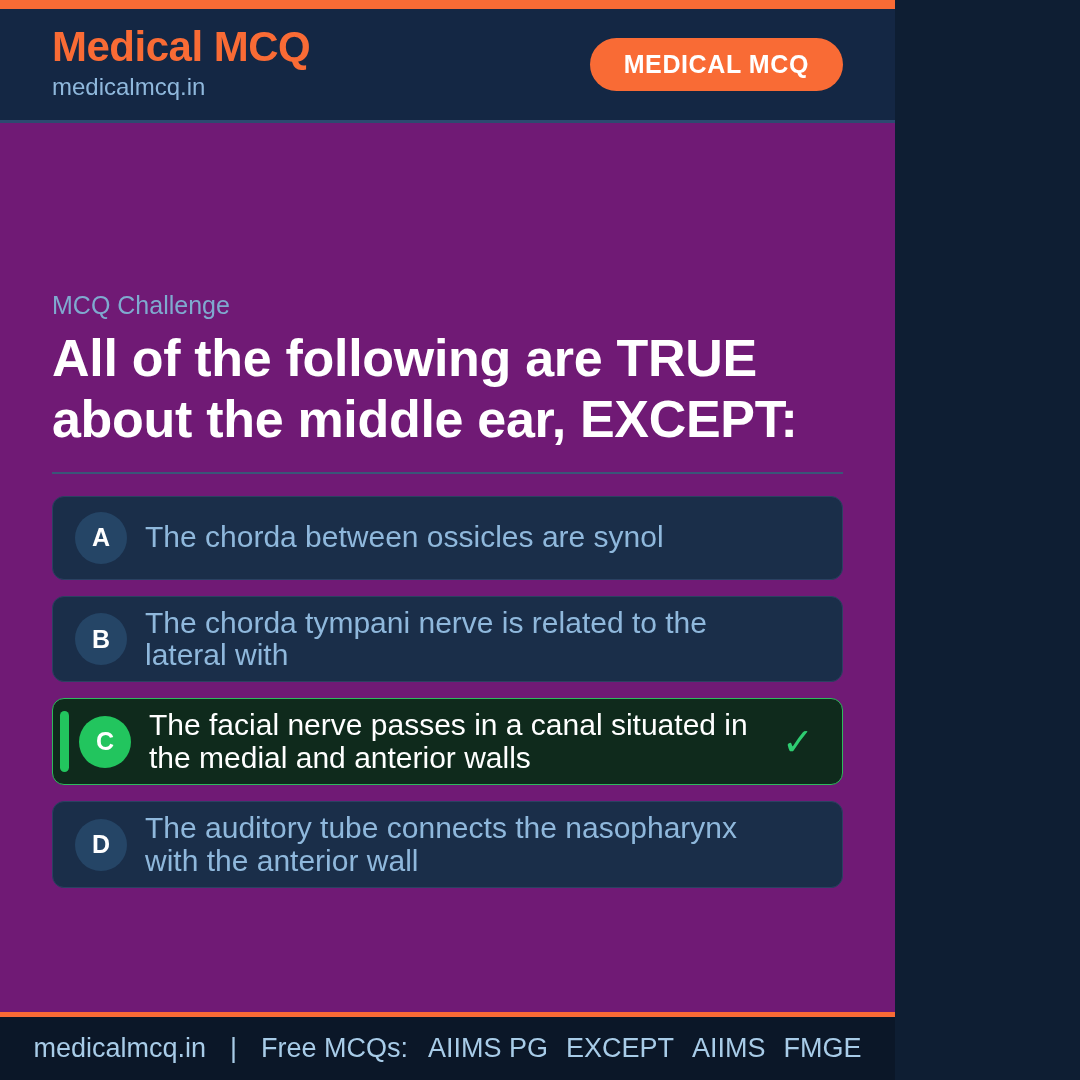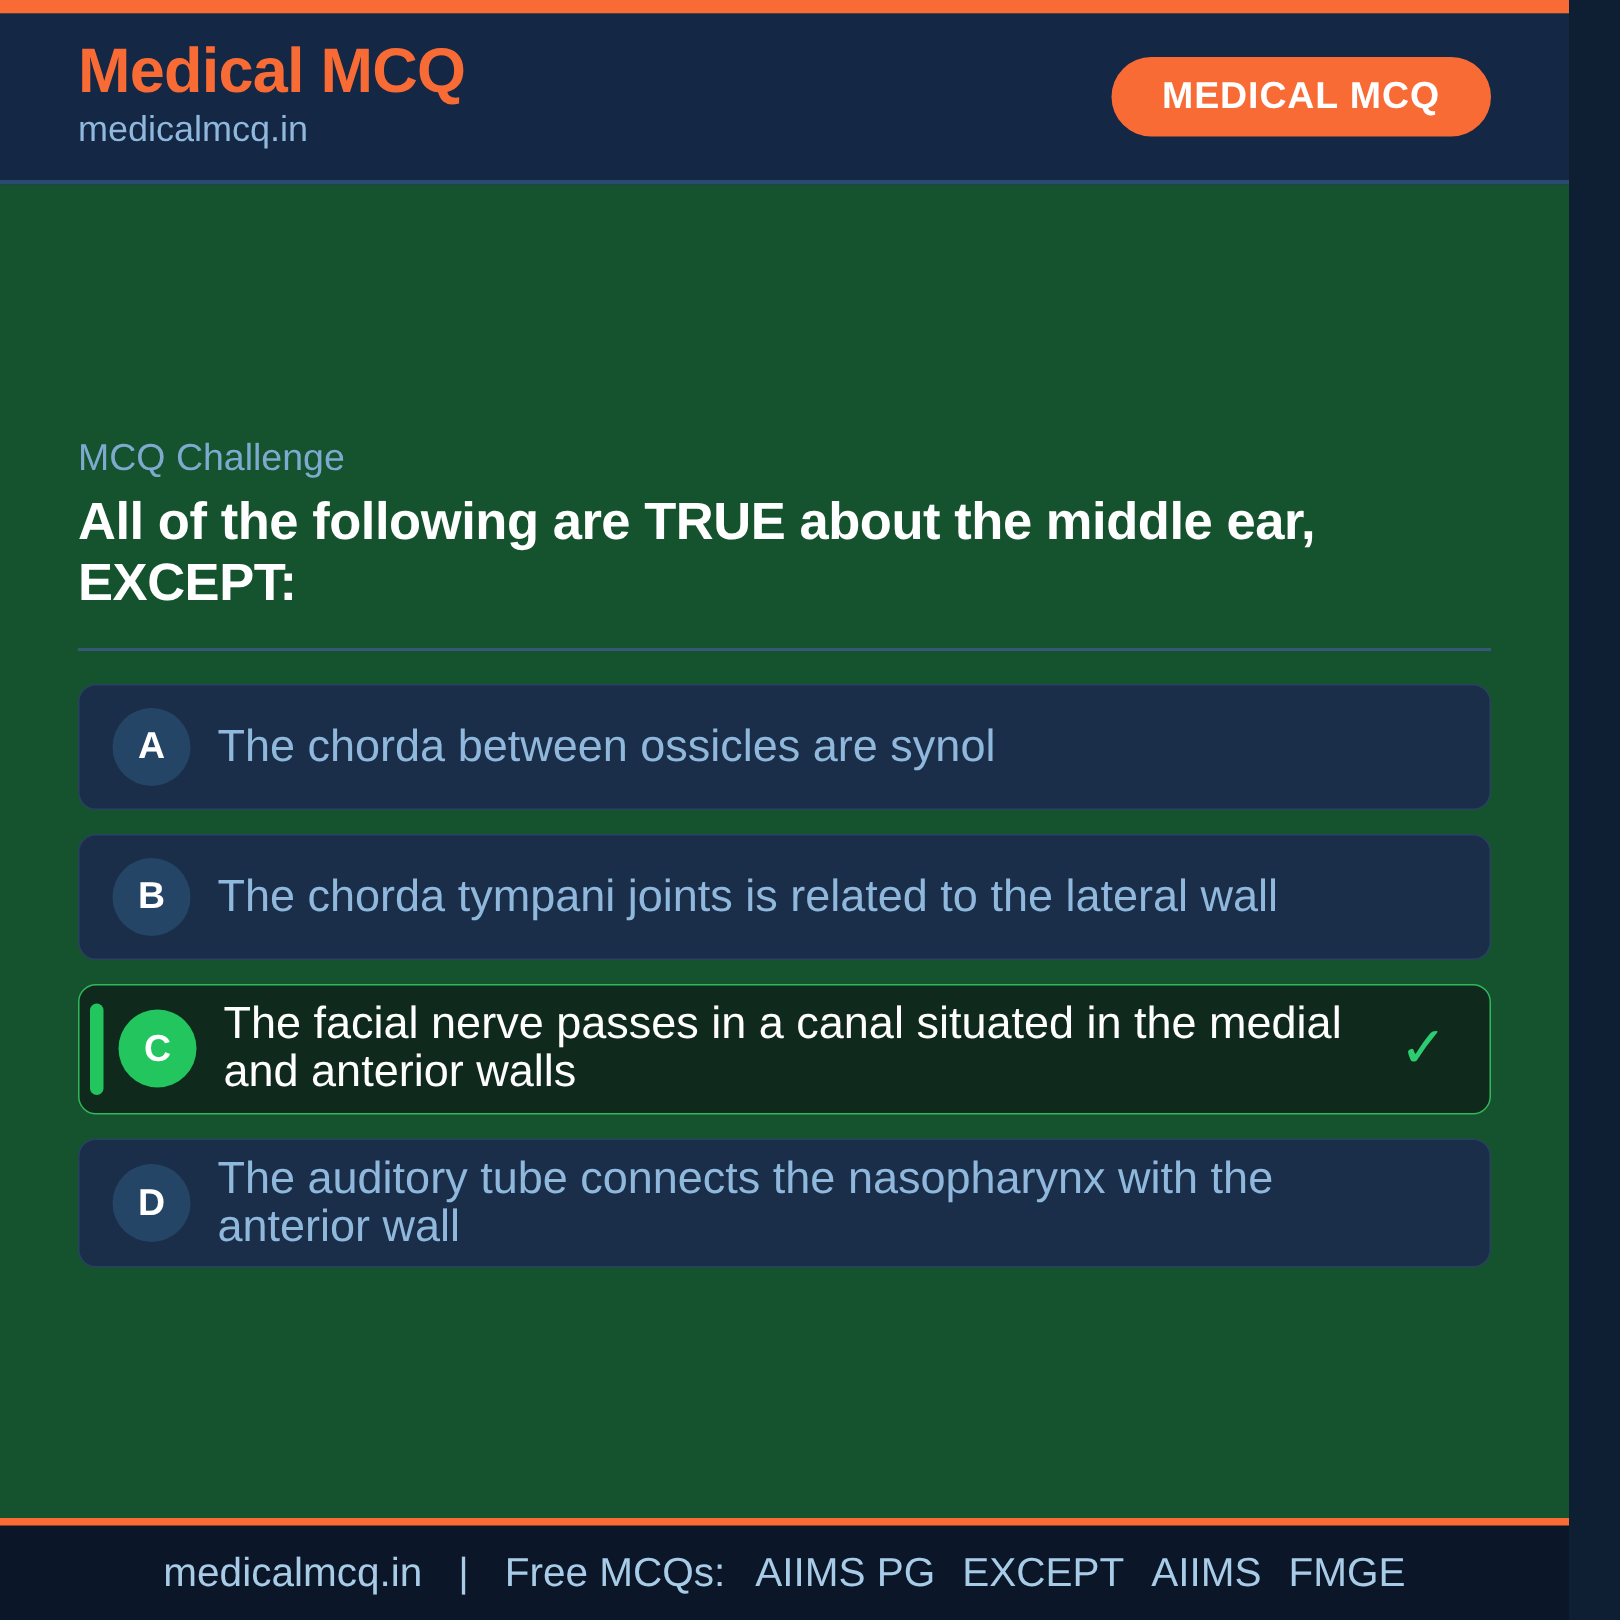--- a/index.html
+++ b/index.html
@@ -8,23 +8,23 @@
   }
   body {
     width: 1080px;
     height: 1080px;
     background: #0E1E33;
     font-family: "Liberation Sans", sans-serif;
     overflow: hidden;
   }
   .page {
     position: relative;
-    width: 1046px;
+    width: 895px;
     height: 1080px;
-    background: #14532d;
+    background: #701a75;
     display: flex;
     flex-direction: column;
   }
 
   
   .top-accent {
     height: 9px;
     background: #F96B35;
     flex: 0 0 auto;
   }
@@ -87,21 +87,21 @@
   }
   .eyebrow {
     color: #7FAACF;
     font-size: 25px;
     font-weight: normal;
     line-height: 1.2;
     margin-bottom: 8px;
   }
   .question {
     color: #FFFFFF;
-    font-size: 35px;
+    font-size: 52px;
     font-weight: bold;
     line-height: 1.17;
     letter-spacing: -0.3px;
     max-width: 900px;
   }
   .divider {
     height: 2px;
     background: #3A5678;
     margin-top: 22px;
     margin-bottom: 22px;
@@ -238,21 +238,21 @@
       <div class="option">
 
         <div class="badge">A</div>
         <div class="otext">The chorda between ossicles are synol</div>
         <div class="check"></div>
       </div>
 
       <div class="option">
 
         <div class="badge">B</div>
-        <div class="otext">The chorda tympani joints is related to the lateral wall</div>
+        <div class="otext">The chorda tympani nerve is related to the lateral with</div>
         <div class="check"></div>
       </div>
 
       <div class="option correct">
         <div class="accent-bar"></div>
         <div class="badge">C</div>
         <div class="otext">The facial nerve passes in a canal situated in the medial and anterior walls</div>
         <div class="check">✓</div>
       </div>
 

